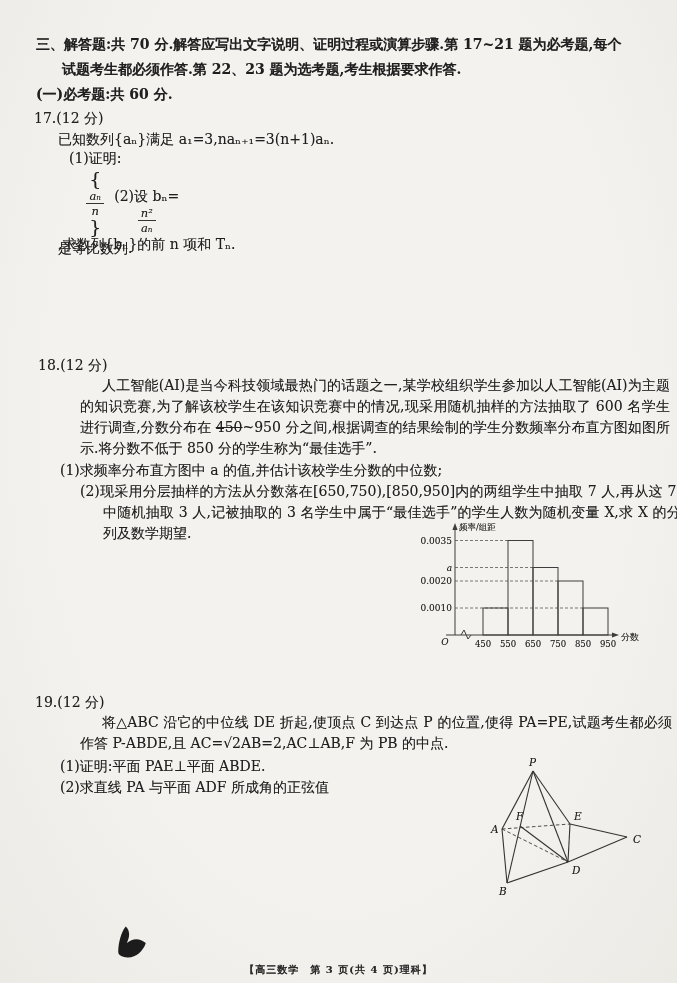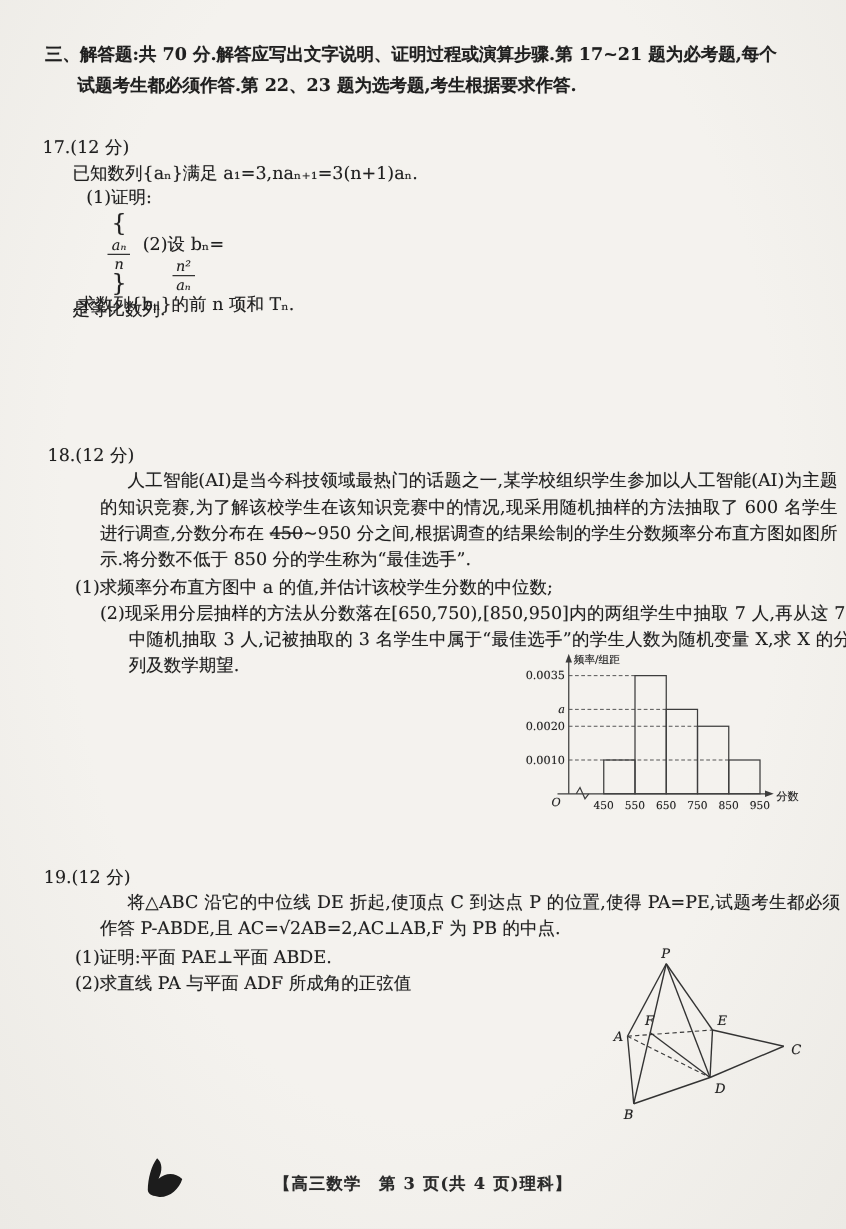--- a/index.html
+++ b/index.html
@@ -20,31 +20,32 @@
   .just{text-align:justify;margin-left:20px;}
   .ind{text-indent:22px;}
   .hang{padding-left:23px;text-indent:-23px;}
   .strike{text-decoration:line-through;}
   .frac{display:inline-block;vertical-align:-0.85em;text-align:center;
         font-style:italic;font-size:11.5px;line-height:1.05;margin:0 2px;}
   .frac .top{display:block;border-bottom:1px solid #333;padding:0 3px 1px;}
   .frac .bot{display:block;padding-top:1px;}
   .brace{font-size:19px;vertical-align:-2px;font-weight:400;}
   .mathline{height:36px;display:flex;align-items:center;}
-  .footer{position:absolute;left:0;top:937px;width:100%;text-align:center;
-          font-size:13px;font-weight:600;letter-spacing:1px;color:#2a2a2a;}
+  .footer{position:absolute;left:0;top:959px;width:100%;text-align:center;
+          font-size:10px;font-weight:600;letter-spacing:1px;color:#2a2a2a;}
   svg text{font-family:"DejaVu Serif","DejaVu Sans",serif;}
 </style>
 </head>
 <body>
 
 <div class="page">
 
   <div class="abs b" style="left:36px;top:34px;width:612px;">三、解答题:共 70 分.解答应写出文字说明、证明过程或演算步骤.第 17~21 题为必考题,每个</div>
   <div class="abs b" style="left:62px;top:59px;width:586px;">试题考生都必须作答.第 22、23 题为选考题,考生根据要求作答.</div>
+  <div class="abs b" style="left:36px;top:84px;">(一)必考题:共 60 分.</div>
 
   <div class="abs" style="left:34px;top:108px;">17.(12 分)</div>
   <div class="abs" style="left:58px;top:129px;width:580px;">已知数列{aₙ}满足 a₁=3,naₙ₊₁=3(n+1)aₙ.</div>
   <div class="abs mathline" style="left:58px;top:148px;flex-direction:column;">
     <span>(1)证明:</span>
       <span class="brace">{</span>
       <span class="frac">
         <span class="top">aₙ</span>
         <span class="bot">n</span>
       </span>

